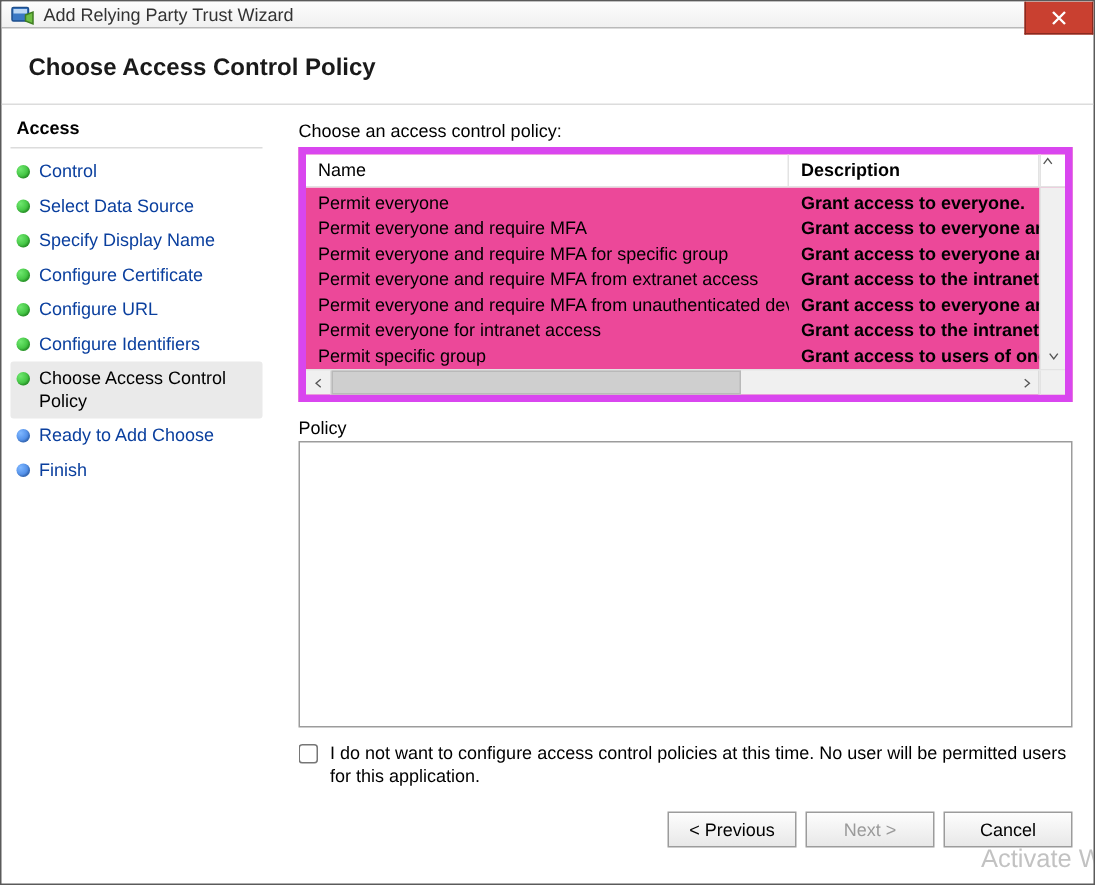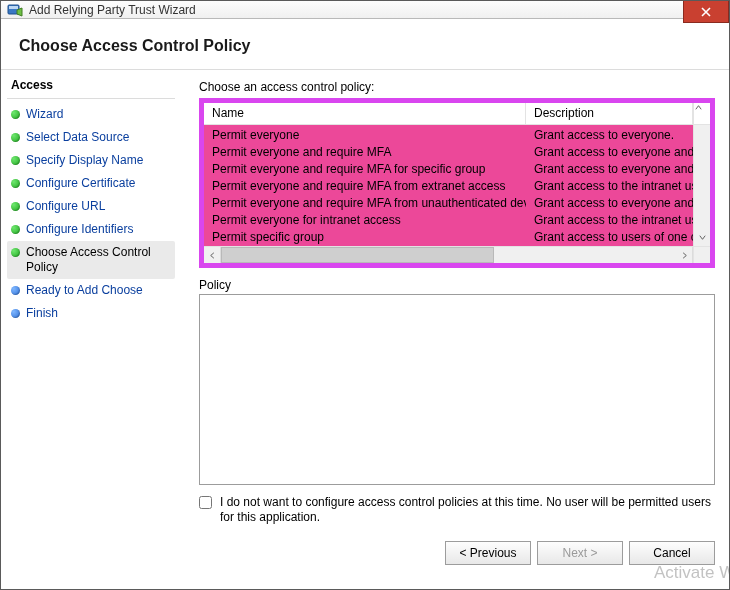--- a/index.html
+++ b/index.html
@@ -56,21 +56,21 @@
   }
   .lv-head {
     display: flex; background: #fff; border-bottom: 1px solid #e3e3e3; height: 22px;
     font-weight: 400;
   }
   .lv-head .col, .lv-row .cell {
     padding: 3px 8px; white-space: nowrap; overflow: hidden; text-overflow: clip;
   }
   .lv-head .col { border-right: 1px solid #e3e3e3; }
   .col-name, .cell-name { width: 322px; flex-shrink: 0; }
-  .col-desc, .cell-desc { flex: 1; }
+  .col-desc, .cell-desc { flex: 1; font-weight: bold; }
   .lv-head .col-scroll { width: 17px; border-left: 1px solid #e3e3e3; border-right:none; text-align:center; }
   .lv-body {
     flex: 1; overflow: hidden; position: relative;
   }
   .lv-rows { position: absolute; inset: 0 17px 0 0; }
   .lv-row { display: flex; height: 17px; }
   .lv-vtrack {
     position: absolute; right: 0; top: 0; bottom: 0; width: 17px;
     background: #f0f0f0; border-left: 1px solid #e3e3e3;
     display: flex; align-items: flex-end; justify-content: center;
@@ -132,21 +132,21 @@
 
   <div class="header">Choose Access Control Policy</div>
 
   <div class="body">
 
     <div class="steps-pane">
       <div class="steps-title">Access</div>
       <div id="steps-list">
           <div class="step">
             <span class="bullet"></span>
-            <span class="label">Wizard</span>
+            <span class="label">Control</span>
           </div>
           <div class="step">
             <span class="bullet"></span>
             <span class="label">Select Data Source</span>
           </div>
           <div class="step">
             <span class="bullet"></span>
             <span class="label">Specify Display Name</span>
           </div>
           <div class="step">

